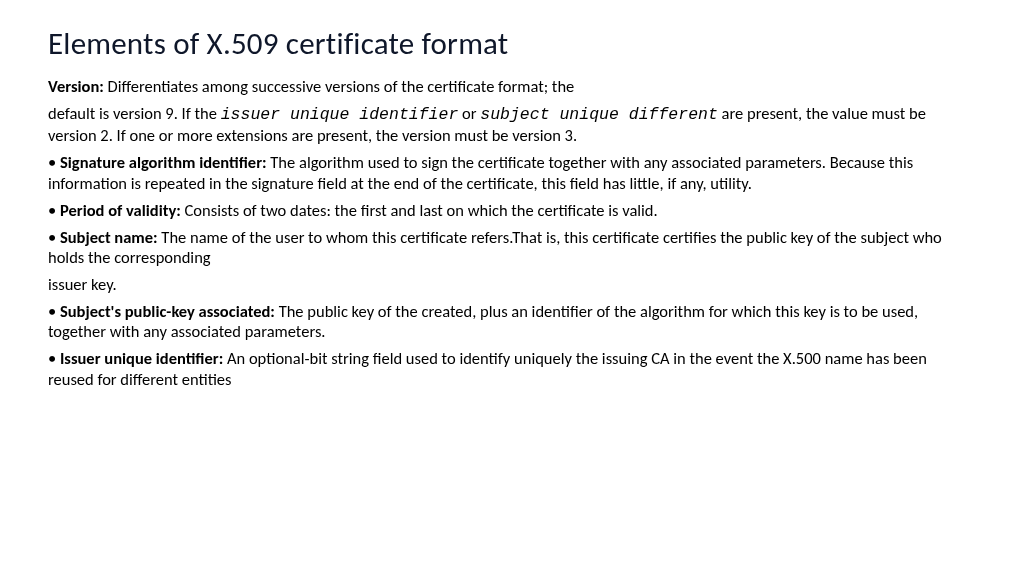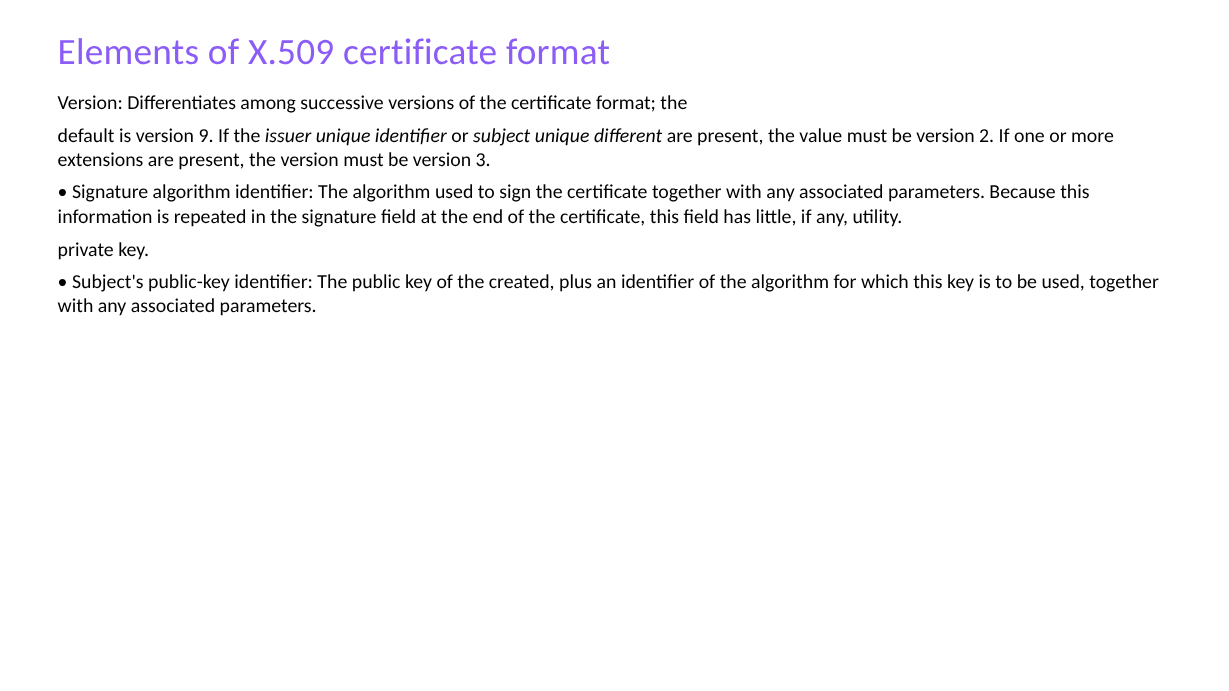--- a/index.html
+++ b/index.html
@@ -8,34 +8,34 @@
       height: 576px;
       background: #ffffff;
       font-family: Calibri, 'Segoe UI', Arial, sans-serif;
       padding: 24px 48px 24px 48px;
       color: #000;
       overflow: hidden;
     }
     .title {
       font-size: 31px;
       font-weight: 400;
-      color: #8b5cf6;
+      color: #0f172a;
       margin-bottom: 14px;
       letter-spacing: 0.2px;
     }
     .body-text {
       font-size: 16.5px;
       line-height: 1.22;
       color: #000;
     }
     .para {
       margin-bottom: 7px;
     }
-    .bold { font-weight: 400; }
-    .italic { font-style: italic; }
+    .bold { font-weight: 700; }
+    .italic { font-style: italic; font-family: Liberation Mono, monospace; }
   </style>
 </head>
 <body>
 
 <h1 class="title">Elements of X.509 certificate format</h1>
 
 <div class="body-text">
 
   <p class="para">
     <span class="bold">Version:</span><span> Differentiates among successive versions of the certificate format; the</span>
@@ -45,22 +45,31 @@
     <span>default is version 9. If the </span><span class="italic">issuer unique identifier</span><span> or </span><span class="italic">subject unique different</span><span> are present, the value must be version 2. If one or more extensions are present, the version must be version 3.</span>
   </p>
 
 
 
   <p class="para">
     <span>• </span><span class="bold">Signature algorithm identifier:</span><span> The algorithm used to sign the certificate together with any associated parameters. Because this information is repeated in the signature field at the end of the certificate, this field has little, if any, utility.</span>
   </p>
 
 
-
-
-  <p class="para">private key.</p>
+  <p class="para">
+    <span>• </span><span class="bold">Period of validity:</span><span> Consists of two dates: the first and last on which the certificate is valid.</span>
+  </p>
 
   <p class="para">
-    <span>• </span><span class="bold">Subject's public-key identifier:</span><span> The public key of the created, plus an identifier of the algorithm for which this key is to be used, together with any associated parameters.</span>
+    <span>• </span><span class="bold">Subject name:</span><span> The name of the user to whom this certificate refers.That is, this certificate certifies the public key of the subject who holds the corresponding</span>
   </p>
 
+  <p class="para">issuer key.</p>
+
+  <p class="para">
+    <span>• </span><span class="bold">Subject's public-key associated:</span><span> The public key of the created, plus an identifier of the algorithm for which this key is to be used, together with any associated parameters.</span>
+  </p>
+
+  <p class="para">
+    <span>• </span><span class="bold">Issuer unique identifier:</span><span> An optional-bit string field used to identify uniquely the issuing CA in the event the X.500 name has been reused for different entities</span>
+  </p>
 
 </div>
 
 </body></html>

